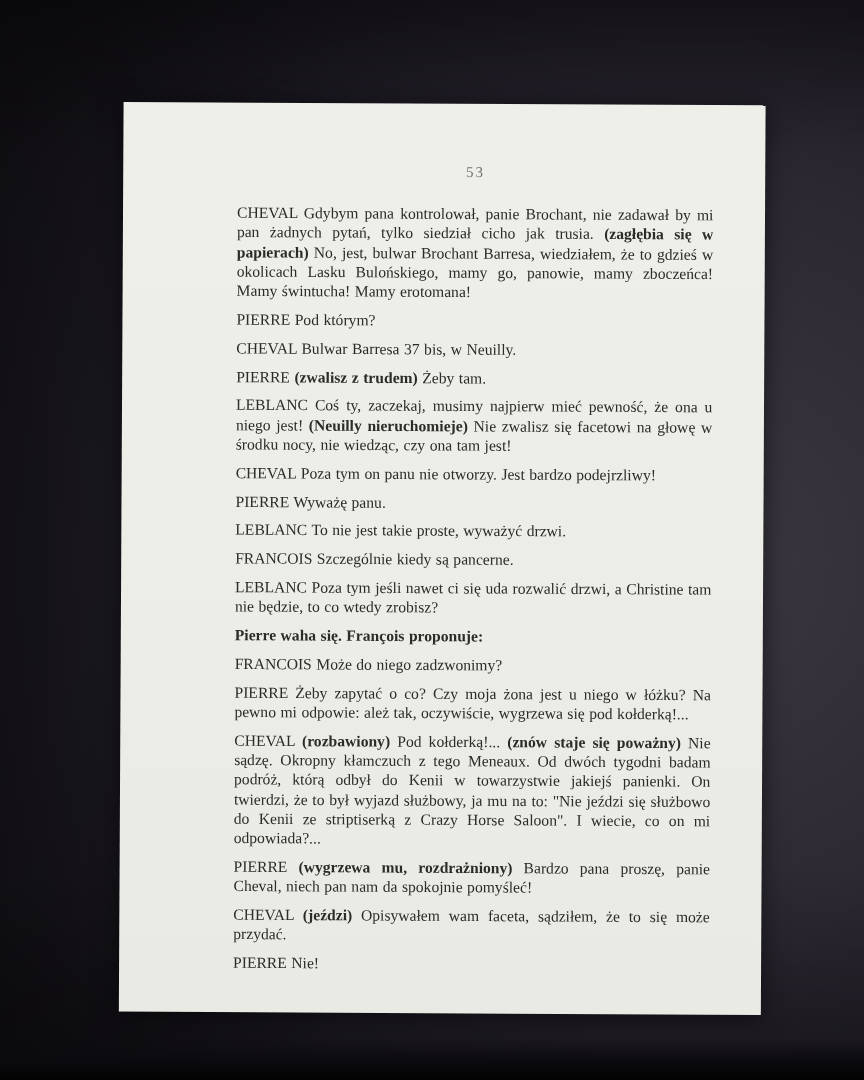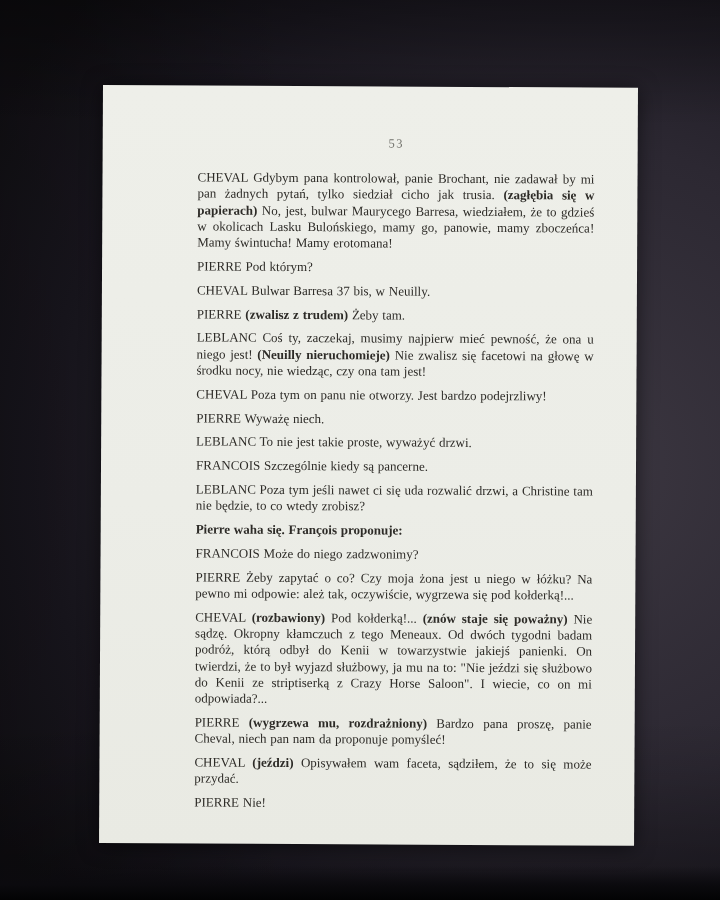--- a/index.html
+++ b/index.html
@@ -69,32 +69,32 @@
 </head>
 <body>
 
 <div class="backdrop">
   <div class="bottom-band"></div>
 
   <div class="page">
     <div class="page-number">53</div>
 
     <div class="script">
-        <p class="para"><span>CHEVAL Gdybym pana kontrolował, panie Brochant, nie zadawał by mi pan żadnych pytań, tylko siedział cicho jak trusia. </span><span class="b">(zagłębia się w papierach)</span><span> No, jest, bulwar Maurycego Barresa, wiedziałem, że to gdzieś w okolicach Lasku Bulońskiego, mamy go, panowie, mamy zboczeńca! Mamy świntucha! Mamy erotomana!</span></p>
+        <p class="para"><span>CHEVAL Gdybym pana kontrolował, panie Brochant, nie zadawał by mi pan żadnych pytań, tylko siedział cicho jak trusia. </span><span class="b">(zagłębia się w papierach)</span><span> No, jest, bulwar Brochant Barresa, wiedziałem, że to gdzieś w okolicach Lasku Bulońskiego, mamy go, panowie, mamy zboczeńca! Mamy świntucha! Mamy erotomana!</span></p>
         <p class="para"><span>PIERRE Pod którym?</span></p>
         <p class="para"><span>CHEVAL Bulwar Barresa 37 bis, w Neuilly.</span></p>
         <p class="para"><span>PIERRE </span><span class="b">(zwalisz z trudem)</span><span> Żeby tam.</span></p>
         <p class="para"><span>LEBLANC Coś ty, zaczekaj, musimy najpierw mieć pewność, że ona u niego jest! </span><span class="b">(Neuilly nieruchomieje)</span><span> Nie zwalisz się facetowi na głowę w środku nocy, nie wiedząc, czy ona tam jest!</span></p>
         <p class="para"><span>CHEVAL Poza tym on panu nie otworzy. Jest bardzo podejrzliwy!</span></p>
-        <p class="para"><span>PIERRE Wyważę niech.</span></p>
+        <p class="para"><span>PIERRE Wyważę panu.</span></p>
         <p class="para"><span>LEBLANC To nie jest takie proste, wyważyć drzwi.</span></p>
         <p class="para"><span>FRANCOIS Szczególnie kiedy są pancerne.</span></p>
         <p class="para"><span>LEBLANC Poza tym jeśli nawet ci się uda rozwalić drzwi, a Christine tam nie będzie, to co wtedy zrobisz?</span></p>
         <p class="para"><span class="b">Pierre waha się. François proponuje:</span></p>
         <p class="para"><span>FRANCOIS Może do niego zadzwonimy?</span></p>
         <p class="para"><span>PIERRE Żeby zapytać o co? Czy moja żona jest u niego w łóżku? Na pewno mi odpowie: ależ tak, oczywiście, wygrzewa się pod kołderką!...</span></p>
         <p class="para"><span>CHEVAL </span><span class="b">(rozbawiony)</span><span> Pod kołderką!... </span><span class="b">(znów staje się poważny)</span><span> Nie sądzę. Okropny kłamczuch z tego Meneaux. Od dwóch tygodni badam podróż, którą odbył do Kenii w towarzystwie jakiejś panienki. On twierdzi, że to był wyjazd służbowy, ja mu na to: "Nie jeździ się służbowo do Kenii ze striptiserką z Crazy Horse Saloon". I wiecie, co on mi odpowiada?...</span></p>
-        <p class="para"><span>PIERRE </span><span class="b">(wygrzewa mu, rozdrażniony)</span><span> Bardzo pana proszę, panie Cheval, niech pan nam da proponuje pomyśleć!</span></p>
+        <p class="para"><span>PIERRE </span><span class="b">(wygrzewa mu, rozdrażniony)</span><span> Bardzo pana proszę, panie Cheval, niech pan nam da spokojnie pomyśleć!</span></p>
         <p class="para"><span>CHEVAL </span><span class="b">(jeździ)</span><span> Opisywałem wam faceta, sądziłem, że to się może przydać.</span></p>
         <p class="para"><span>PIERRE Nie!</span></p>
       </div>
   </div>
 </div>
 
 </body></html>

